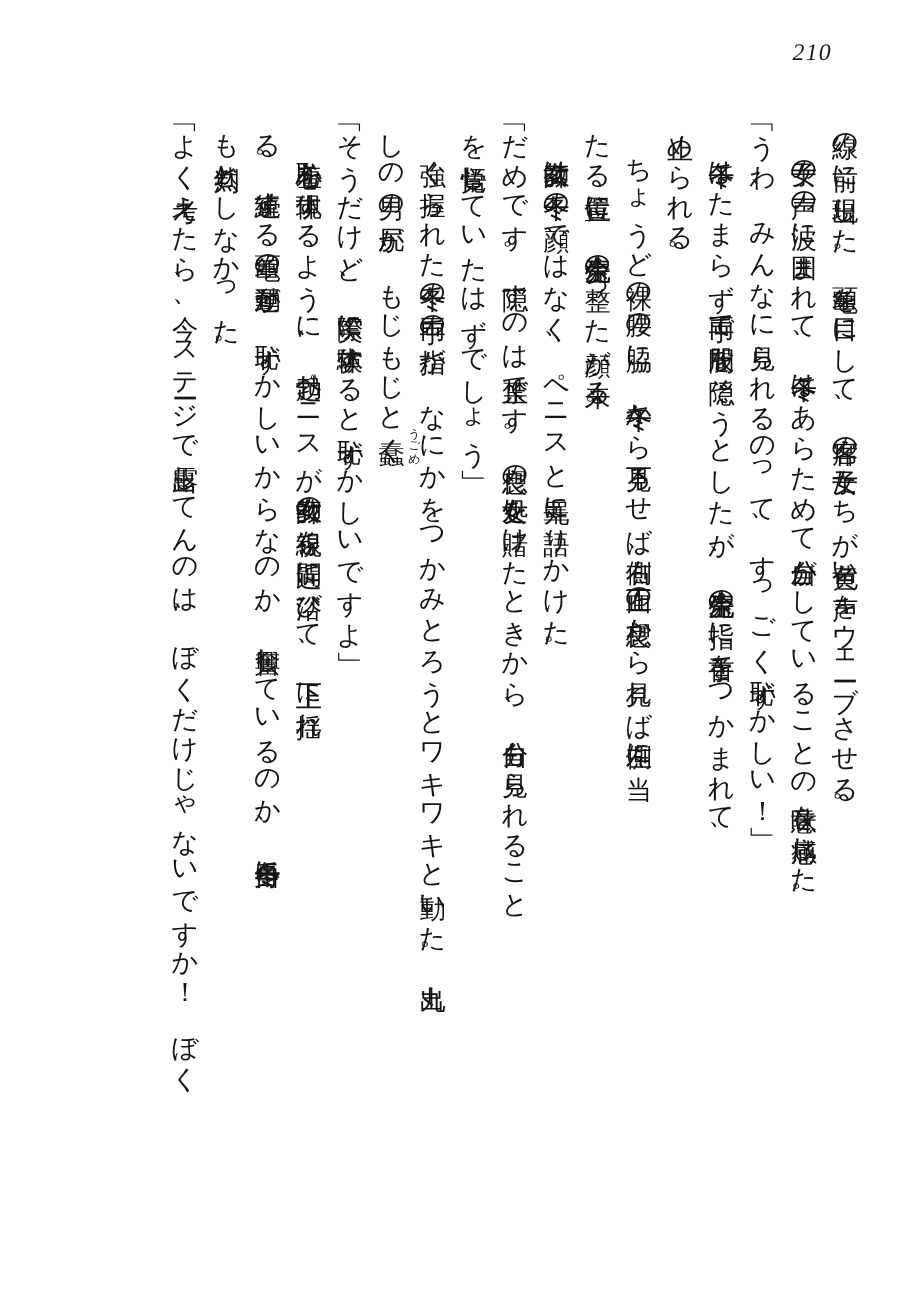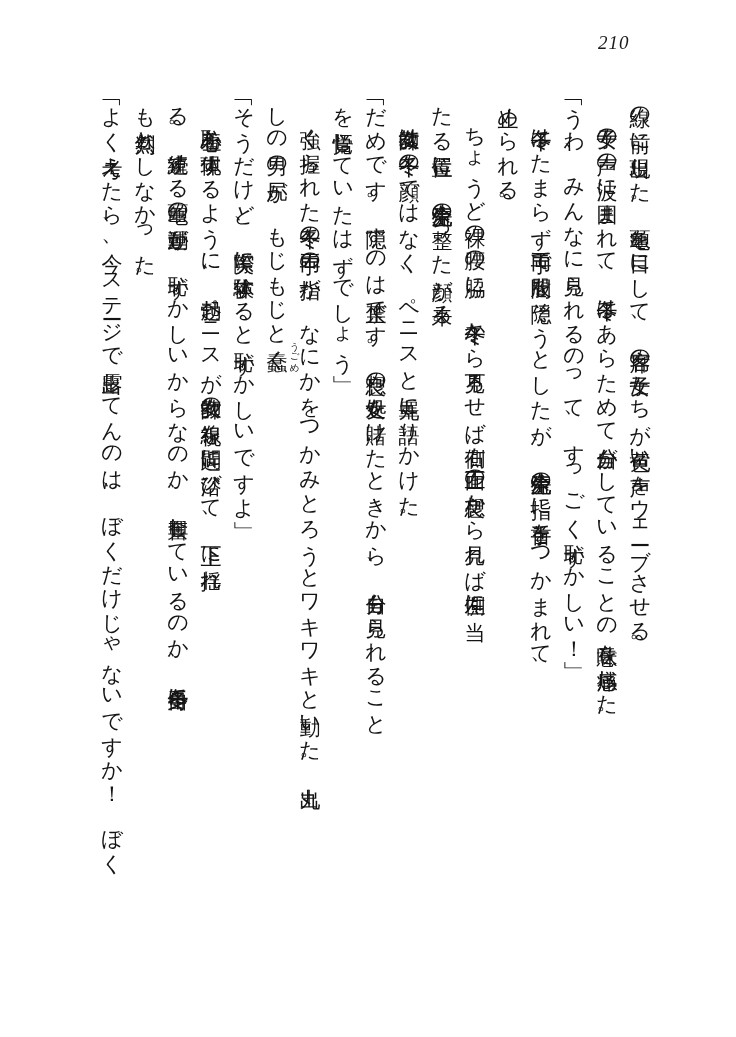--- a/index.html
+++ b/index.html
@@ -7,20 +7,21 @@
     padding: 0;
     background: #ffffff;
   }
   #page {
     position: relative;
     width: 660px;
     height: 1037px;
     background: #ffffff;
     overflow: hidden;
     font-family: "Liberation Serif", "DejaVu Serif", serif;
+    margin-left: 36px;
   }
   .page-number {
     position: absolute;
     top: 32px;
     left: 598px;
     font-size: 19px;
     font-style: italic;
     color: #1a1a1a;
     letter-spacing: 1px;
   }

